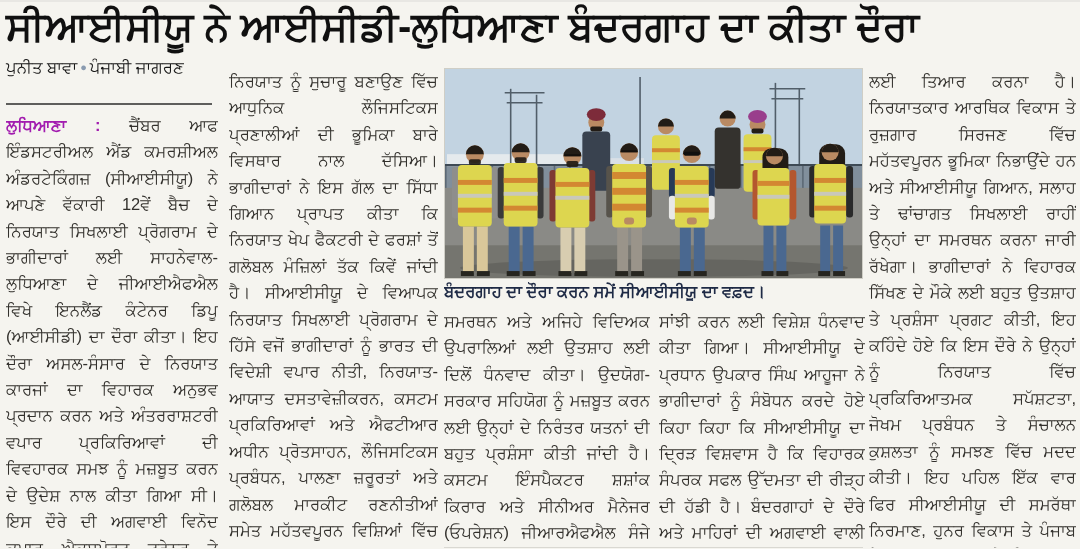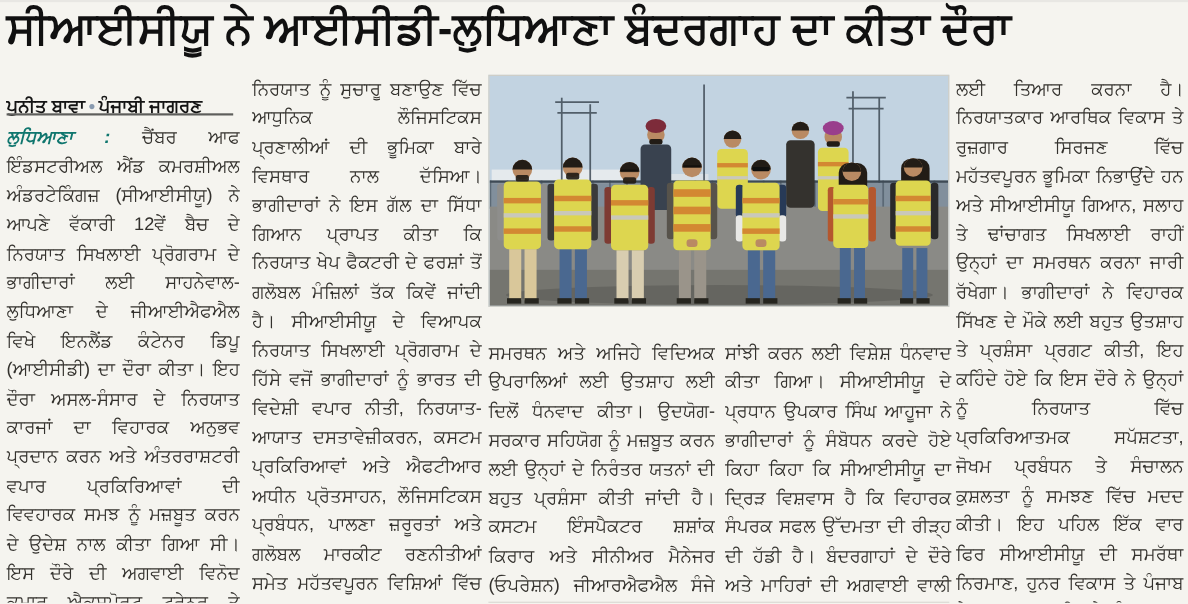--- a/index.html
+++ b/index.html
@@ -9,33 +9,33 @@
     font-family:"Liberation Sans","DejaVu Sans",sans-serif;
     color:#2f2d2a;overflow:hidden;
   }
   .headline{
     position:absolute;top:-2px;left:6px;width:1068px;margin:0;
     font-size:40px;line-height:52px;font-weight:700;
     color:var(--headline-color,#101010);
     white-space:nowrap;letter-spacing:0;
   }
   .byline{
-    position:absolute;top:86px;left:6px;width:212px;
-    font-size:16.5px;font-weight:700;color:#141414;white-space:nowrap;
+    position:absolute;top:56px;left:6px;width:212px;
+    font-size:16.5px;font-weight:400;color:#141414;white-space:nowrap;
   }
   .byline .dot{color:var(--bullet-color,#8a9bb0);font-size:11px;vertical-align:2px;padding:0 3px;}
   .byline-rule{
     position:absolute;top:101px;left:6px;width:206px;height:2px;background:#5e5e5c;
   }
   .col{
     position:absolute;text-align:justify;
     font-size:16.5px;line-height:26.4px;color:#33312d;
     overflow:hidden;word-spacing:1px;
   }
-  .col .dateline{font-weight:700;color:#0f766e;font-style:italic;}
+  .col .dateline{font-weight:700;color:#a21caf;}
   .col1{left:6px;  top:110px;width:212px;height:436px;}
   .col2{left:229px;top:66px; width:209px;height:478px;}
   .col3{left:444px;top:306px;width:206px;height:234px;}
   .col4{left:659px;top:306px;width:206px;height:234px;}
   .col5{left:869px;top:66px; width:207px;height:480px;}
   .photo{
     position:absolute;left:444px;top:66px;width:419px;height:211px;margin:0;
     border:1px solid #cfcec6;box-sizing:border-box;background:#c8d6e2;overflow:hidden;
   }
   .photo svg{display:block;width:100%;height:100%;}
@@ -231,20 +231,21 @@
         <rect class="vest" x="371" y="96" width="32" height="60" rx="4"></rect>
         <rect class="ostripe" x="371" y="110" width="32" height="5"></rect>
           <rect class="gstripe" x="371" y="124" width="32" height="4"></rect>
           <rect class="ostripe" x="371" y="138" width="32" height="5"></rect>
         <circle class="skin" cx="387" cy="84" r="8.5"></circle>
         <path class="hair" d="M378.5,84 a8.5,8.5 0 0 1 17,0 z"></path>
       </g>
     </svg>
   </figure>
 
+  <figcaption class="caption">ਬੰਦਰਗਾਹ ਦਾ ਦੌਰਾ ਕਰਨ ਸਮੇਂ ਸੀਆਈਸੀਯੂ ਦਾ ਵਫ਼ਦ।</figcaption>
 
   <div class="col col3">
     <span>ਸਮਰਥਨ ਅਤੇ ਅਜਿਹੇ ਵਿਦਿਅਕ ਉਪਰਾਲਿਆਂ ਲਈ ਉਤਸ਼ਾਹ ਲਈ ਦਿਲੋਂ ਧੰਨਵਾਦ ਕੀਤਾ। ਉਦਯੋਗ-ਸਰਕਾਰ ਸਹਿਯੋਗ ਨੂੰ ਮਜ਼ਬੂਤ ਕਰਨ ਲਈ ਉਨ੍ਹਾਂ ਦੇ ਨਿਰੰਤਰ ਯਤਨਾਂ ਦੀ ਬਹੁਤ ਪ੍ਰਸ਼ੰਸਾ ਕੀਤੀ ਜਾਂਦੀ ਹੈ। ਕਸਟਮ ਇੰਸਪੈਕਟਰ ਸ਼ਸ਼ਾਂਕ ਕਿਰਾਰ ਅਤੇ ਸੀਨੀਅਰ ਮੈਨੇਜਰ (ਓਪਰੇਸ਼ਨ) ਜੀਆਰਐਫਐਲ ਸੰਜੇ ਕੁਮਾਰ ਠਾਕੁਰ ਦਾ ਵੀ ਭਾਗੀਦਾਰਾਂ ਨਾਲ ਉਨ੍ਹਾਂ ਦੇ ਇੰਟਰਐਕਟਿਵ ਸੈਸ਼ਨ ਅਤੇ ਕਸਟਮ ਤੇ ਲੌਜਿਸਟਿਕਸ ਕਾਰਜਾਂ ਵਿੱਚ ਵਿਹਾਰਕ ਸੂਝ</span>
   </div>
 
   <div class="col col4">
     <span>ਸਾਂਝੀ ਕਰਨ ਲਈ ਵਿਸ਼ੇਸ਼ ਧੰਨਵਾਦ ਕੀਤਾ ਗਿਆ। ਸੀਆਈਸੀਯੂ ਦੇ ਪ੍ਰਧਾਨ ਉਪਕਾਰ ਸਿੰਘ ਆਹੂਜਾ ਨੇ ਭਾਗੀਦਾਰਾਂ ਨੂੰ ਸੰਬੋਧਨ ਕਰਦੇ ਹੋਏ ਕਿਹਾ ਕਿਹਾ ਕਿ ਸੀਆਈਸੀਯੂ ਦਾ ਦ੍ਰਿੜ ਵਿਸ਼ਵਾਸ ਹੈ ਕਿ ਵਿਹਾਰਕ ਸੰਪਰਕ ਸਫਲ ਉੱਦਮਤਾ ਦੀ ਰੀੜ੍ਹ ਦੀ ਹੱਡੀ ਹੈ। ਬੰਦਰਗਾਹਾਂ ਦੇ ਦੌਰੇ ਅਤੇ ਮਾਹਿਰਾਂ ਦੀ ਅਗਵਾਈ ਵਾਲੀ ਸਿਖਲਾਈ ਵਰਗੇ ਉਦਯੋਗ-ਅਧਾਰਿਤ ਪ੍ਰੋਗਰਾਮਾਂ ਰਾਹੀਂ ਸਾਡਾ ਉਦੇਸ਼ ਆਪਣੇ ਨਿਰਯਾਤਕਾਂ ਨੂੰ ਵਿਸ਼ਵ ਪੱਧਰ 'ਤੇ ਵਿਸ਼ਵਾਸ ਨਾਲ ਮੁਕਾਬਲਾ ਕਰਨ</span>
   </div>
 
   <div class="col col5">

